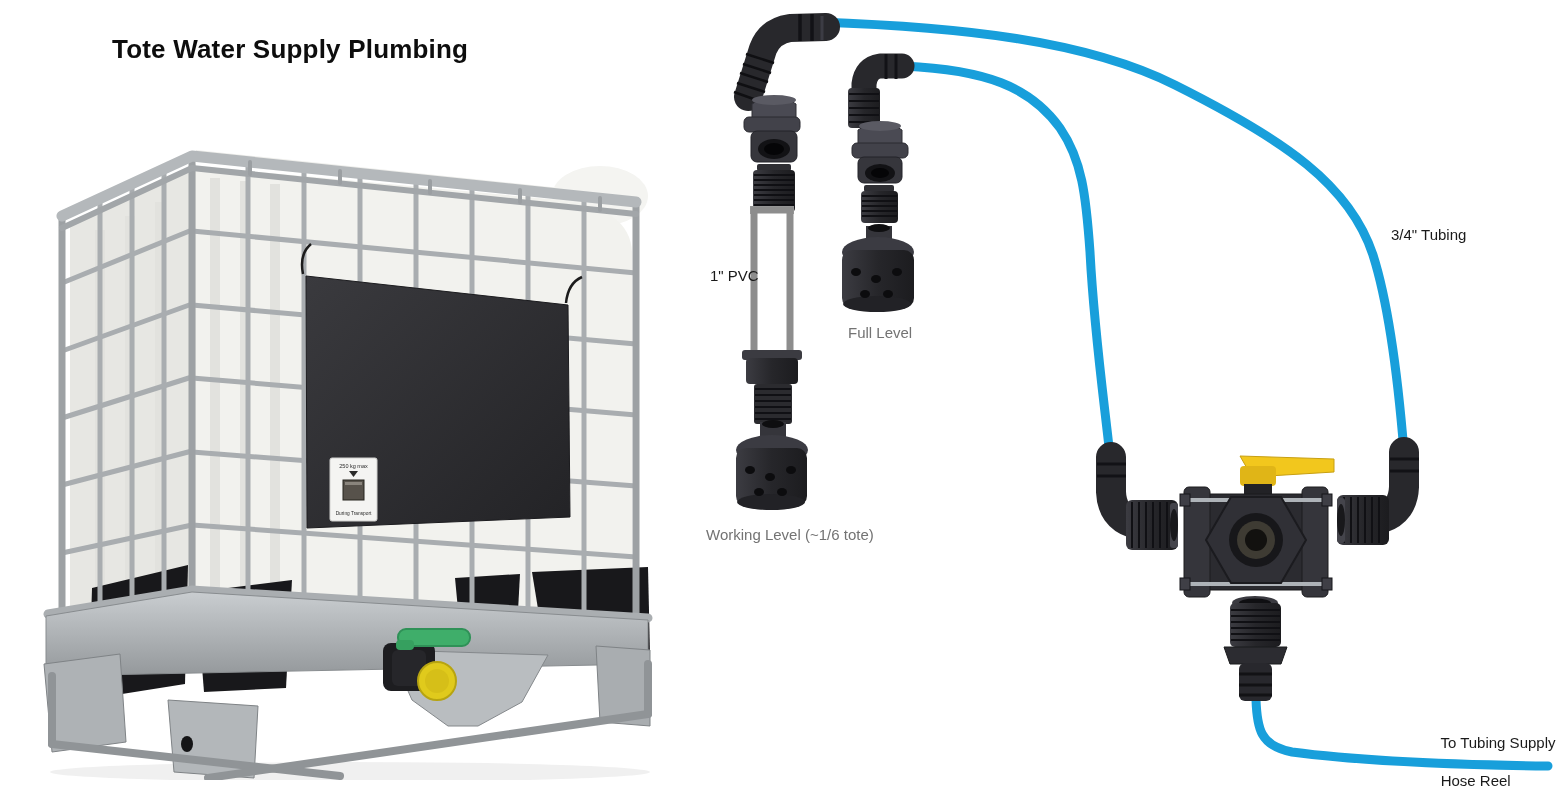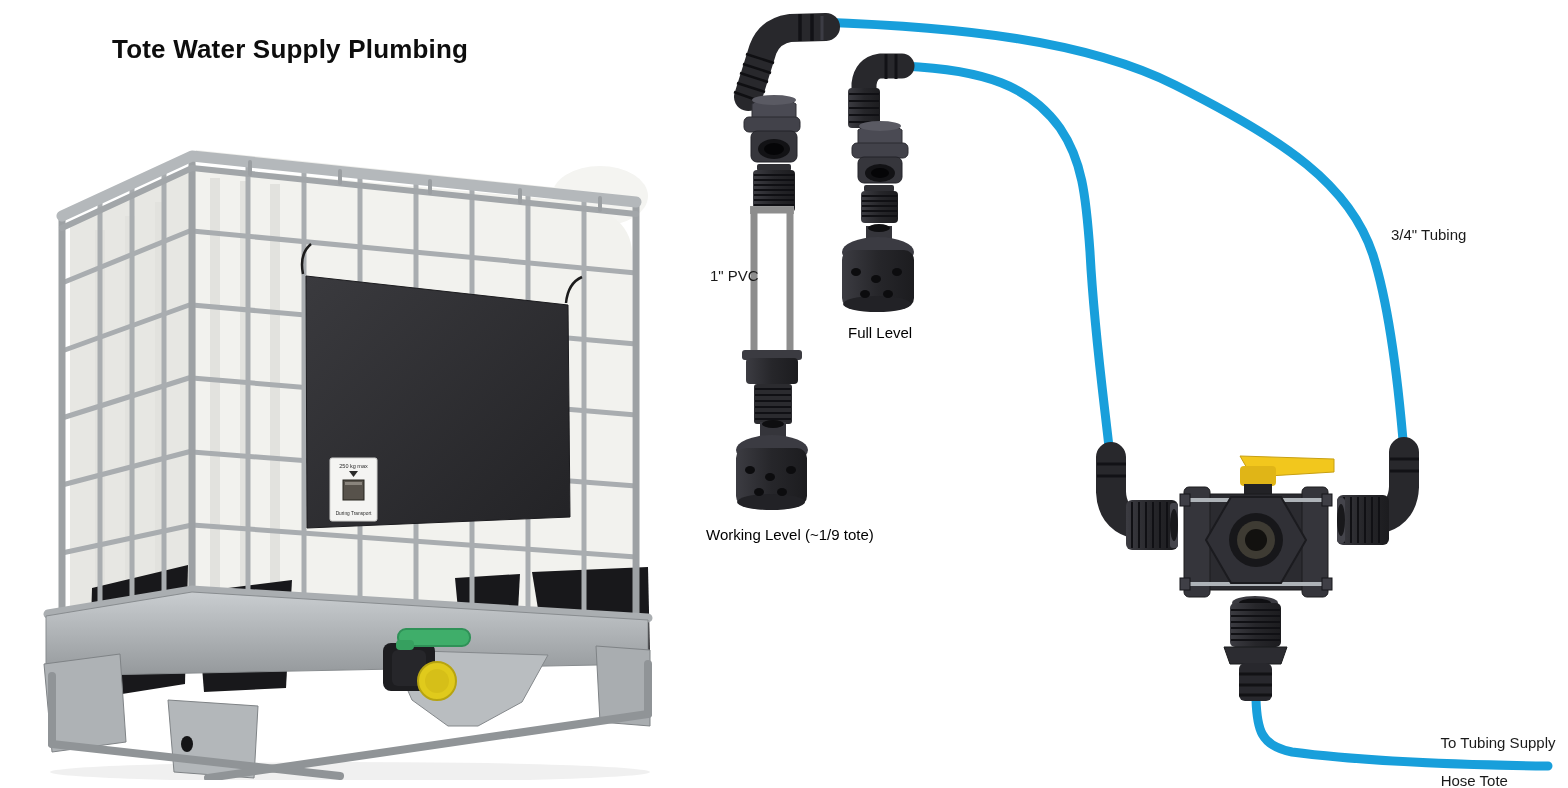--- a/index.html
+++ b/index.html
@@ -1,19 +1,19 @@
 <!DOCTYPE html>
 <html><head>
 <meta charset="utf-8">
 <style>
   html,body{margin:0;padding:0;background:#fff;}
   .stage{position:relative;width:1568px;height:788px;background:#ffffff;overflow:hidden;
          font-family:"Liberation Sans",sans-serif;color:#111;}
   .lbl{position:absolute;font-size:15px;line-height:19px;white-space:pre;color:#1a1a1a;}
-  .lbl.red{color:#000000;}
+  .lbl.red{color:#737373;}
   .title{position:absolute;left:112px;top:34px;font-size:26px;font-weight:700;color:#0d0d0d;
          letter-spacing:.2px;}
   svg{position:absolute;display:block;font-family:"Liberation Sans",sans-serif;}
   #tote-svg{left:40px;top:130px;}
   #plumb-svg{left:700px;top:0px;}
 </style>
 </head>
 <body>
 
 <div class="stage">
@@ -347,20 +347,20 @@
       <polygon points="1224,647 1287,647 1281,664 1230,664" fill="#2c2c31" stroke="#191a1c"></polygon>
       <rect x="1239" y="663" width="33" height="38" rx="6" fill="#28282d"></rect>
       <line x1="1239" y1="674" x2="1272" y2="674" stroke="#121215" stroke-width="3"></line>
       <line x1="1239" y1="685" x2="1272" y2="685" stroke="#121215" stroke-width="3"></line>
       <line x1="1239" y1="695" x2="1272" y2="695" stroke="#121215" stroke-width="3"></line>
     </g>
   </svg>
 
   <div class="lbl" style="left:710px;top:266px;">1" PVC</div>
   <div class="lbl red" style="left:848px;top:323px;">Full Level</div>
-  <div class="lbl red" style="left:706px;top:525px;">Working Level (~1/9 tote)</div>
+  <div class="lbl red" style="left:706px;top:525px;">Working Level (~1/6 tote)</div>
   <div class="lbl" style="left:1391px;top:225px;">3/4" Tubing</div>
   <div class="lbl" style="left:1424px;top:714px;">
     <span>To Tubing Supply</span><br>
-    <span>Hose Tote</span>
+    <span>Hose Reel</span>
   </div>
 
 </div>
 
 </body></html>

